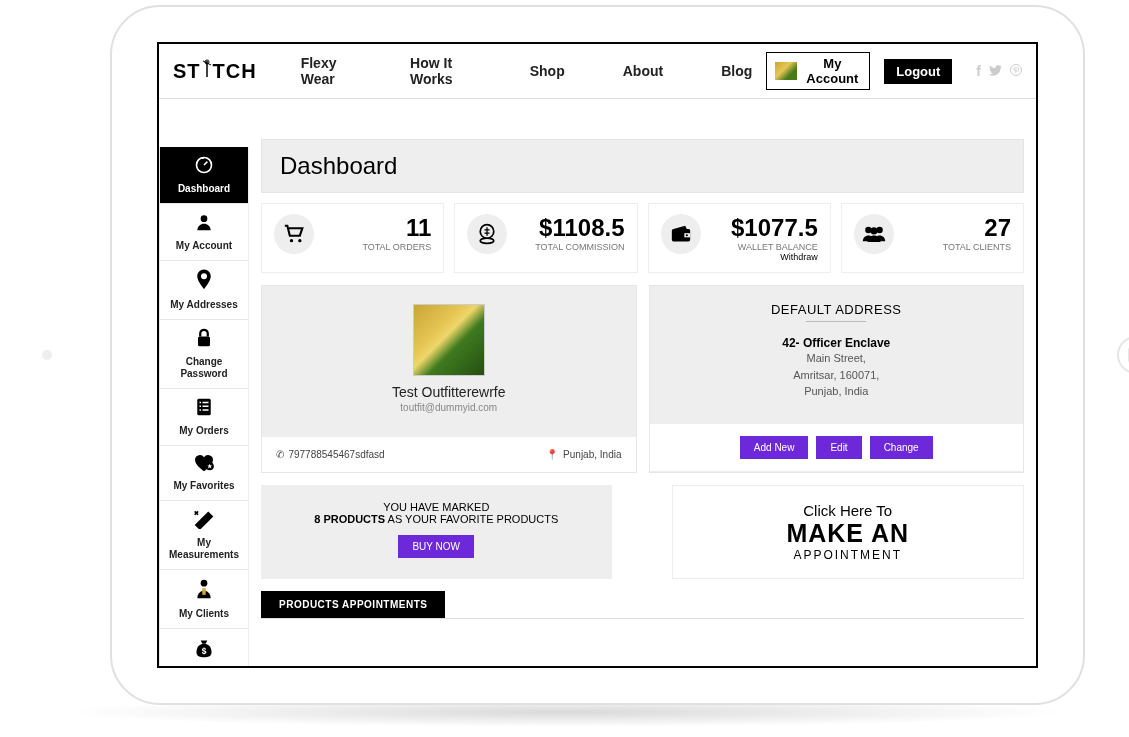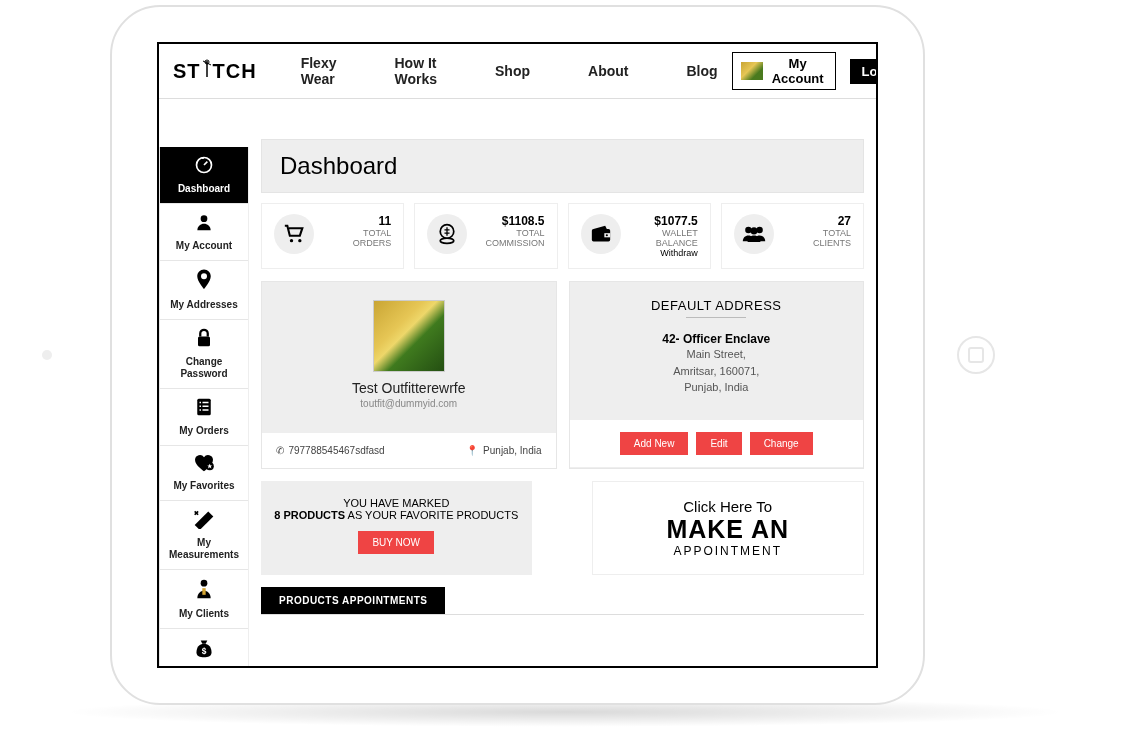--- a/index.html
+++ b/index.html
@@ -8,21 +8,21 @@
     background: #fff;
     width: 1129px;
     height: 737px;
     position: relative;
     overflow: hidden;
   }
   
   .tablet {
     position: absolute;
     left: 110px; top: 5px;
-    width: 815px; height: 700px;
+    width: 975px; height: 700px;
     border: 2px solid #e0e0e0;
     border-radius: 50px;
     background: #fff;
   }
   .tablet-shadow {
     position: absolute;
     left: 60px; bottom: 10px;
     width: 1010px; height: 30px;
     background: radial-gradient(ellipse at center, rgba(0,0,0,0.15) 0%, rgba(0,0,0,0) 70%);
     z-index: -1;
@@ -106,21 +106,21 @@
   .stats{display:flex;gap:10px;margin-bottom:12px;}
   .stat{
     flex:1;background:#fff;border:1px solid #eee;padding:10px 12px;
     display:flex;align-items:flex-start;gap:10px;
   }
   .stat .circ{
     width:40px;height:40px;border-radius:50%;background:#eee;display:flex;
     align-items:center;justify-content:center;font-size:18px;flex-shrink:0;
   }
   .stat .info{text-align:right;flex:1;}
-  .stat .num{font-size:12px;font-weight:bold;}
+  .stat .num{font-size:24px;font-weight:bold;}
   .stat .lab{font-size:9px;color:#777;}
   .stat .withdraw{font-size:9px;color:#000;cursor:pointer;}
 
   .row2{display:flex;gap:12px;margin-bottom:12px;}
   .card{background:#eee;border:1px solid #e6e6e6;flex:1;}
   .profile{text-align:center;padding:18px 10px 10px;}
   .profile .pic{
     width:72px;height:72px;margin:0 auto 8px;
     background:linear-gradient(135deg,#c9a534 0%,#e6c655 35%,#eed76a 45%,#3f7a1e 60%,#244f12 100%);
     border:1px solid #ccc;
@@ -134,21 +134,21 @@
   .profile-foot .pico{margin-right:4px;}
 
   .addr{text-align:center;padding:16px 10px 10px;}
   .addr h4{font-size:13px;letter-spacing:0.5px;margin-bottom:4px;font-weight:normal;}
   .addr hr{width:60px;border:none;border-top:1px solid #bbb;margin:0 auto 14px;}
   .addr .a1{font-size:12px;font-weight:bold;}
   .addr .aline{font-size:11px;color:#555;line-height:1.5;}
   .addr-foot{
     background:#fff;display:flex;justify-content:center;gap:8px;padding:12px 10px;margin-top:14px;
   }
-  .blk{background:#ef4444;color:#fff;border:none;font-size:10px;padding:6px 14px;cursor:pointer;}
+  .blk{background:#6d28d9;color:#fff;border:none;font-size:10px;padding:6px 14px;cursor:pointer;}
 
   .row3{display:flex;gap:12px;margin-bottom:12px;}
   .fav{background:#eee;text-align:center;padding:16px 10px;flex:1;font-size:11px;}
   .fav .bold{font-weight:bold;}
   .fav button{margin-top:10px;}
   .appt{background:#fff;border:1px solid #eee;text-align:center;padding:16px 10px;flex:1;cursor:pointer;margin-left:48px;}
   .appt .l1{font-size:15px;}
   .appt .l2{font-size:25px;font-weight:bold;letter-spacing:1px;}
   .appt .l3{font-size:12px;letter-spacing:2px;}
 

